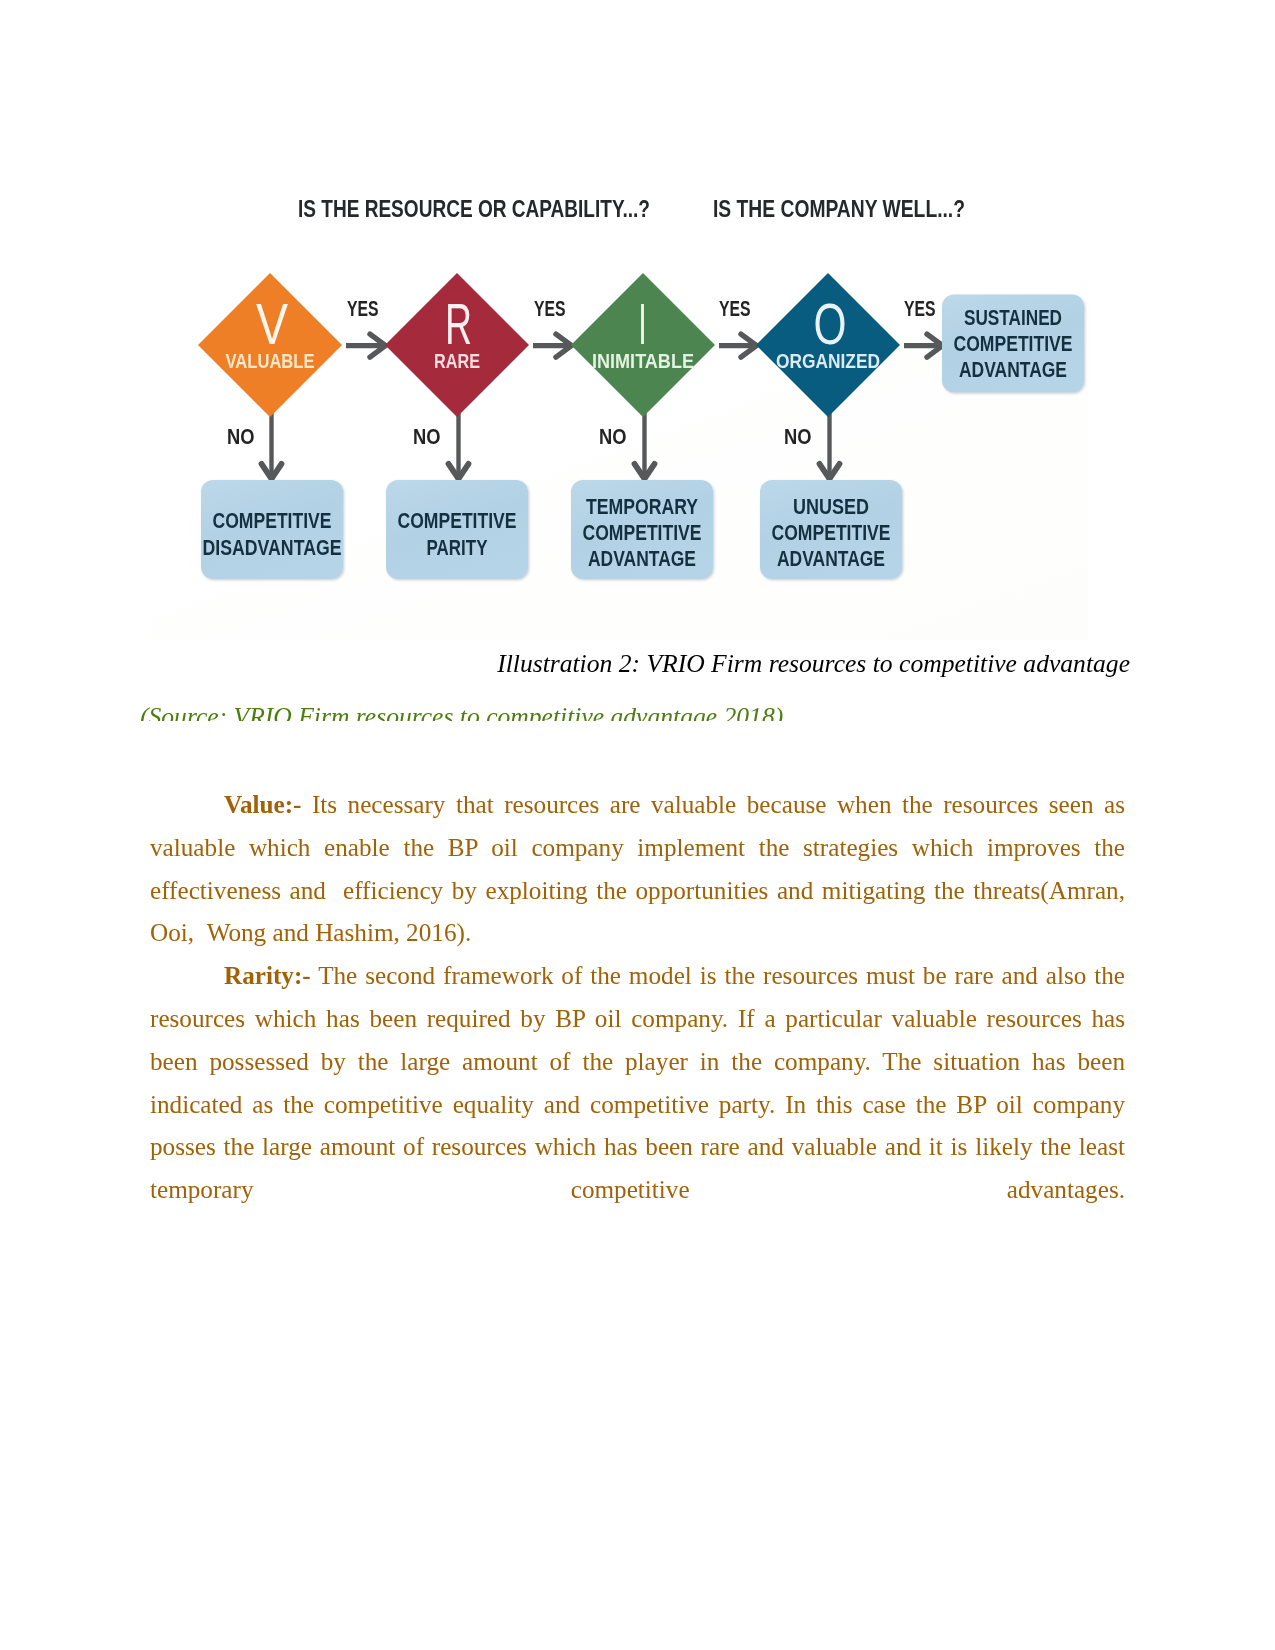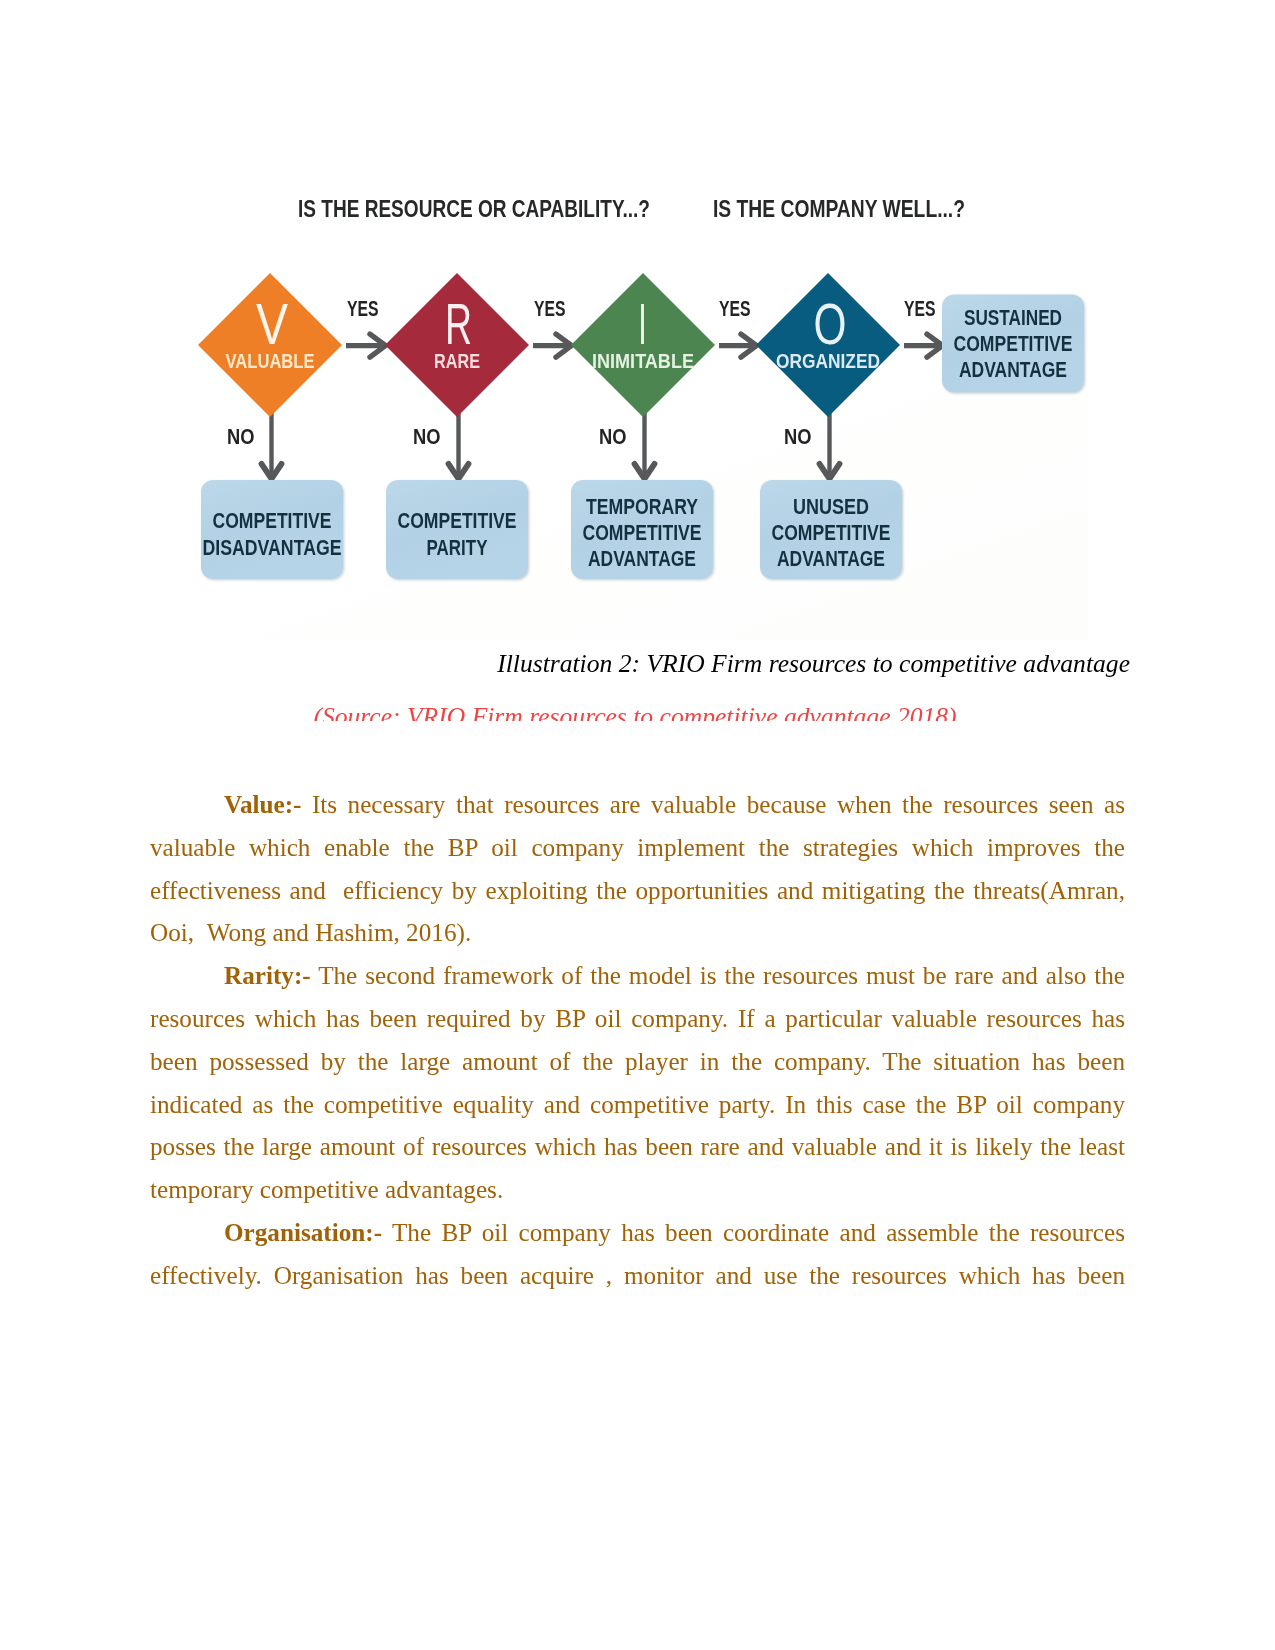--- a/index.html
+++ b/index.html
@@ -11,22 +11,22 @@
   .figure-wrap{position:absolute;left:150px;top:150px;width:938px;height:490px;}
   .figure-bg{position:absolute;left:0;top:0;width:938px;height:490px;
              background:linear-gradient(160deg,#ffffff 45%,#fdfdfc 100%);}
   .fig-svg{position:absolute;left:0;top:0;filter:blur(0.42px);}
 
   
   .caption{position:absolute;left:140px;width:990px;text-align:right;font-style:italic;
            font-size:25.6px;line-height:1;color:#000;}
   .caption1{top:651px;}
   .caption-clip{position:absolute;left:140px;top:704px;width:990px;height:17px;overflow:hidden;}
-  .caption-clip .inner{position:absolute;left:0;top:0px;width:990px;text-align:center;
-           font-style:italic;font-size:25.6px;line-height:1;color:#ef4444;}
+  .caption-clip .inner{position:absolute;left:0;top:0px;width:990px;
+           font-style:italic;font-size:25.6px;line-height:1;color:#4d7c0f;}
 
   
   .body-text{position:absolute;left:150px;top:784px;width:975px;
      font-size:25.2px;line-height:42.8px;text-align:justify;color:#a16207;}
   .body-text p{margin:0;text-indent:74px;}
   .body-text p:last-child{text-align-last:justify;}
   .body-text b{font-weight:bold;}
 </style>
 </head>
 <body>
@@ -140,15 +140,14 @@
   </div>
 
   <div class="caption caption1">Illustration 2: VRIO Firm resources to competitive advantage</div>
   <div class="caption-clip">
     <div class="inner">(Source: VRIO Firm resources to competitive advantage,2018)</div>
   </div>
 
   <div class="body-text" id="bodytext">
     <p><b>Value:-</b><span> Its necessary that resources are valuable because when the resources seen as valuable which enable the BP oil company implement the strategies which improves the effectiveness and &nbsp;efficiency by exploiting the opportunities and mitigating the threats(Amran, Ooi, &nbsp;Wong and Hashim, 2016).</span></p>
     <p><b>Rarity:-</b><span> The second framework of the model is the resources must be rare and also the resources which has been required by BP oil company. If a particular valuable resources has been possessed by the large amount of the player in the company. The situation has been indicated as the competitive equality and competitive party. In this case the BP oil company posses the large amount of resources which has been rare and valuable and it is likely the least temporary competitive advantages.</span></p>
-    <p><b>Organisation:-</b><span> The BP oil company has been coordinate and assemble the resources effectively. Organisation has been acquire , monitor and use the resources which has been</span></p>
   </div>
 </div>
 
 </body></html>

